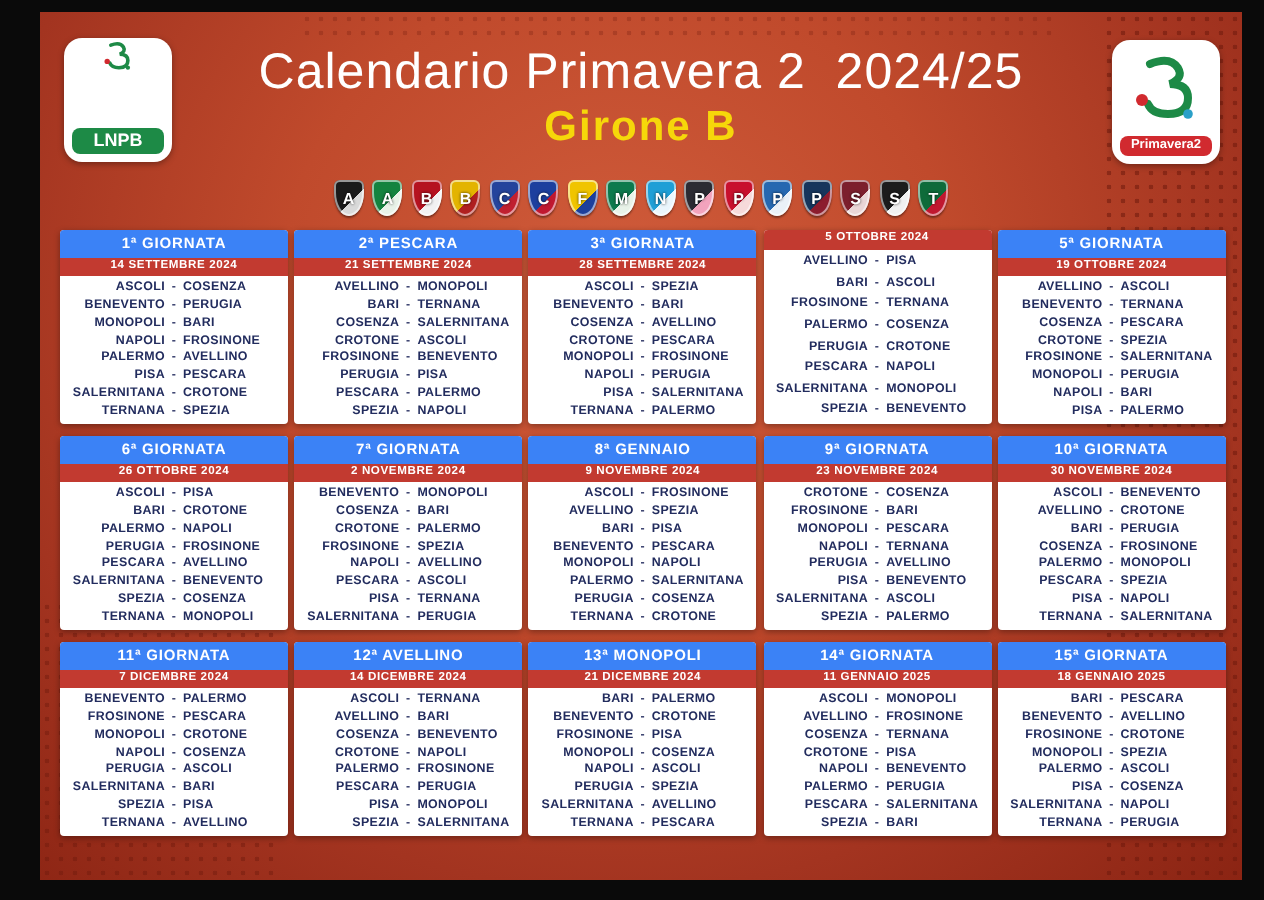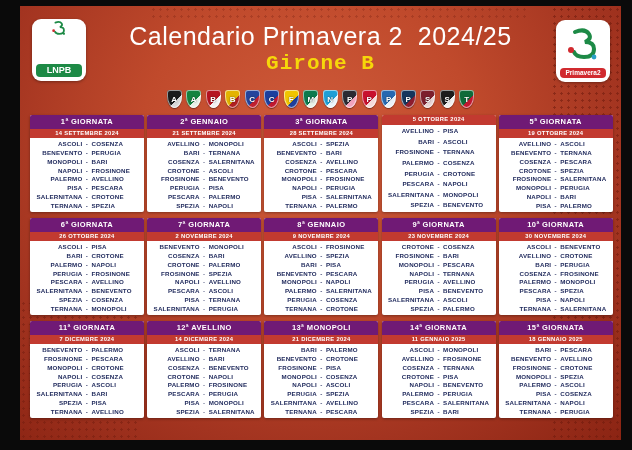--- a/index.html
+++ b/index.html
@@ -12,42 +12,42 @@
         background-image:radial-gradient(rgba(110,25,12,.55) 1.1px, transparent 1.3px);
         background-size:7px 7px;}
   .dots-right{right:0;top:0;width:70px;height:434px;}
   .dots-left{left:0;bottom:0;width:120px;height:140px;opacity:.8;}
   .dots-top{left:130px;top:0;width:380px;height:12px;opacity:.5;}
 
   header{position:absolute;left:0;top:0;width:100%;height:86px;}
   .title{position:absolute;left:0;right:0;top:16px;text-align:center;
          color:#ffffff;font-size:25px;font-weight:normal;letter-spacing:.5px;white-space:pre;}
   .subtitle{position:absolute;left:0;right:0;top:46px;text-align:center;
-            color:#f6d70a;font-size:21px;font-weight:bold;letter-spacing:1px;font-family:Liberation Mono, monospace;}
+            color:#f6d70a;font-size:21px;font-weight:bold;letter-spacing:1px;}
 
   .badge{position:absolute;width:54px;height:62px;background:#ffffff;border-radius:9px;
          box-shadow:0 1px 3px rgba(0,0,0,.35);display:flex;flex-direction:column;align-items:center;}
   .badge-lnpb{left:12px;top:13px;gap:27px;}
   .badge-prim{right:11px;top:14px;}
   .badge svg{flex:1;width:40px;}
   .badge .band{width:46px;border-radius:4px;text-align:center;color:#fff;font-weight:bold;margin-bottom:4px;}
   .band-green{background:#1d8a46;font-size:9px;line-height:13px;}
   .band-red{background:#d12a2f;font-size:6.5px;line-height:10px;}
 
   .crests{position:absolute;left:0;right:0;top:84px;display:flex;justify-content:center;gap:4.5px;}
   .crest{width:15px;height:18px;border-radius:3px 3px 50% 50%/3px 3px 65% 65%;
          box-shadow:0 1px 1px rgba(0,0,0,.4), inset 0 0 0 1px rgba(255,255,255,.55);
          display:flex;align-items:center;justify-content:center;}
   .crest-letter{color:#fff;font-size:8px;font-weight:bold;text-shadow:0 0 1.5px rgba(0,0,0,.8);}
 
   .grid{position:absolute;left:10px;top:109px;width:583px;
         display:grid;grid-template-columns:repeat(5,114px);grid-column-gap:3.2px;grid-row-gap:6px;}
   .card{width:114px;height:97px;background:#ffffff;border-radius:2px;
         box-shadow:0 1px 3px rgba(0,0,0,.35);overflow:hidden;display:flex;flex-direction:column;}
-  .card-h{background:#701a75;color:#ffffff;font-size:7.5px;font-weight:bold;
+  .card-h{background:#3b82f6;color:#ffffff;font-size:7.5px;font-weight:bold;
           text-align:center;line-height:13.5px;height:13.5px;letter-spacing:.4px;}
   .card-d{background:#c23a30;color:#ffffff;font-size:5.8px;font-weight:bold;
           text-align:center;line-height:9.5px;height:9.5px;letter-spacing:.3px;}
   .card-b{flex:1;padding:1px 4px 2px 4px;display:flex;flex-direction:column;justify-content:space-around;}
   .fx{display:grid;grid-template-columns:1fr 9px 1fr;align-items:center;
       color:#222c5e;font-size:6.2px;font-weight:bold;letter-spacing:.2px;}
   .fx .home{text-align:right;}
   .fx .dash{text-align:center;color:#39406e;}
   .fx .away{text-align:left;}
 </style>
@@ -197,21 +197,21 @@
 
   <div class="fx">
     <span class="home">TERNANA</span>
     <span class="dash">-</span>
     <span class="away">SPEZIA</span>
   </div>
 </div>
   </section>
 
   <section class="card">
-    <div class="card-h">2ª GENNAIO</div>
+    <div class="card-h">2ª PESCARA</div>
     <div class="card-d">21 SETTEMBRE 2024</div>
     <div class="card-b">
   <div class="fx">
     <span class="home">AVELLINO</span>
     <span class="dash">-</span>
     <span class="away">MONOPOLI</span>
   </div>
 
   <div class="fx">
     <span class="home">BARI</span>

